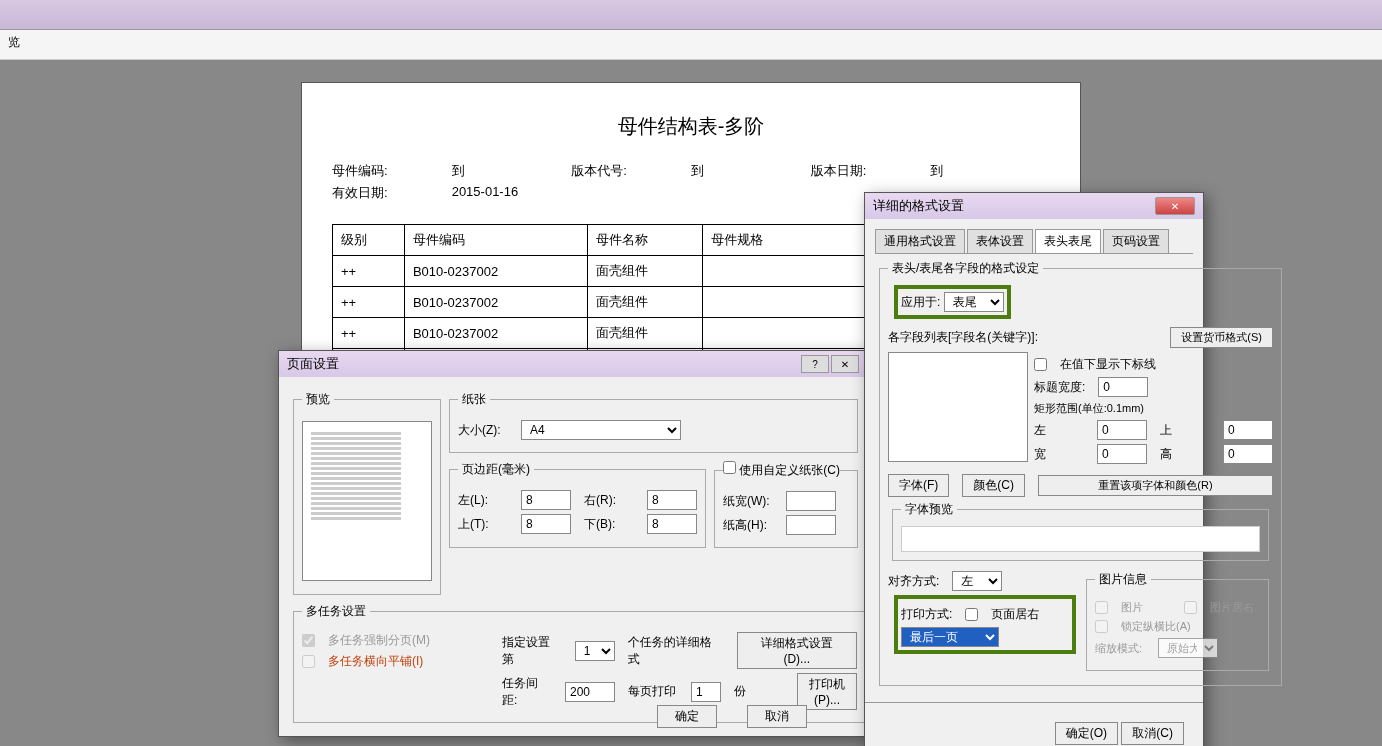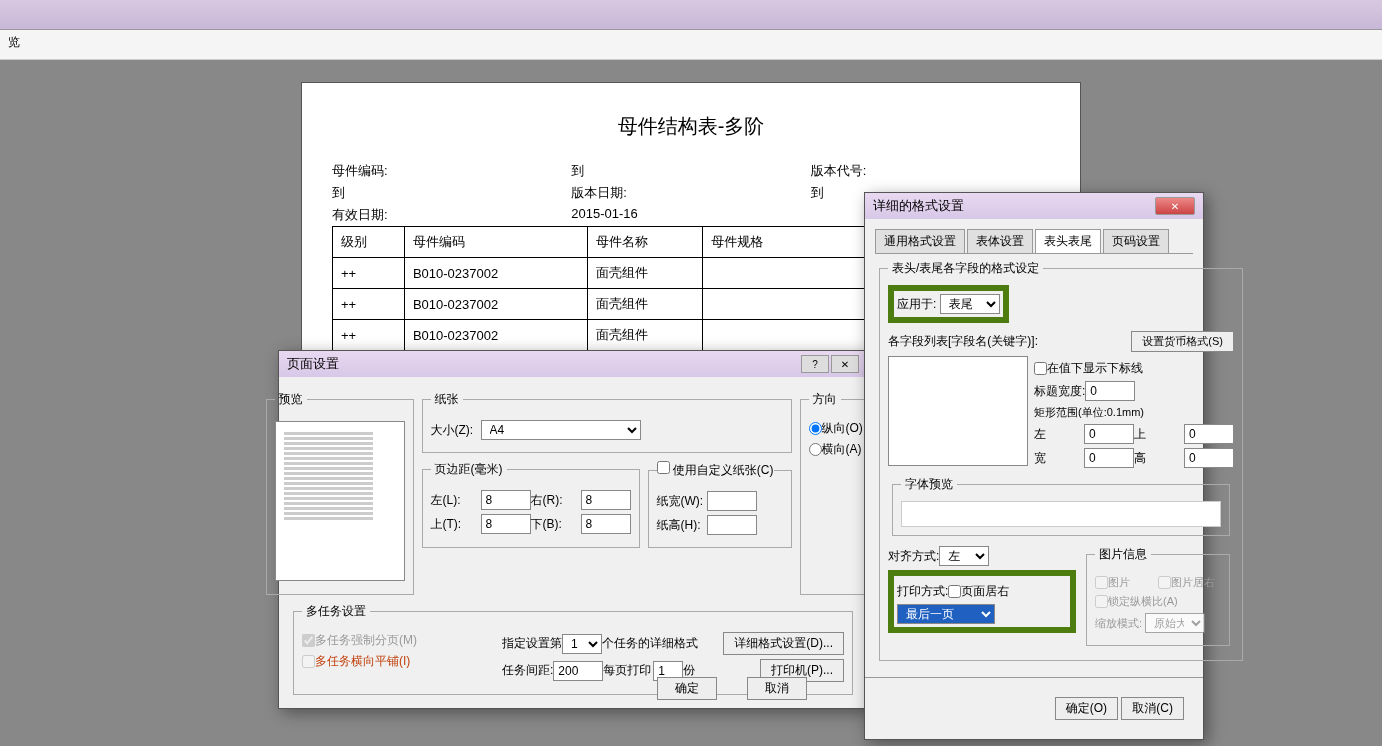--- a/index.html
+++ b/index.html
@@ -3,61 +3,61 @@
 <meta charset="utf-8">
 <style>
 * { box-sizing: border-box; margin: 0; padding: 0; font-family: "Microsoft YaHei", SimSun, sans-serif; }
 body { background: #888; width: 1382px; height: 746px; overflow: hidden; position: relative; font-size: 12px; }
 .topbar { background: linear-gradient(#d8c8e0, #c8b8d8); height: 30px; border-bottom: 1px solid #999; }
 .subbar { background: #f5f5f5; height: 30px; border-bottom: 1px solid #ccc; padding: 4px 8px; }
 
 .report-area { position: absolute; left: 20px; top: 62px; right: 20px; bottom: 0; background: #888; }
 .report-page { background: #fff; width: 780px; margin: 20px auto; border: 1px solid #555; padding: 20px 30px; position: relative; }
 .report-title { text-align: center; font-size: 20px; font-weight: normal; margin: 10px 0 20px; }
-.report-header { display: grid; grid-template-columns: 1fr 1fr 1fr; font-size: 13px; margin-bottom: 0; }
+.report-header { display: grid; grid-template-columns: 1fr 1fr 1fr 1fr 1fr 1fr; font-size: 13px; margin-bottom: 20px; }
 .report-header div { padding: 2px 0; }
 .report-table { width: 100%; border-collapse: collapse; }
 .report-table th, .report-table td { border: 1px solid #000; padding: 6px 8px; font-size: 13px; text-align: left; font-weight: normal; }
 .report-table th { text-align: left; }
 
 .dialog { position: absolute; background: #f0f0f0; border: 1px solid #555; box-shadow: 4px 4px 15px rgba(0,0,0,0.4); }
 .dialog-titlebar { background: linear-gradient(#e8d8f0, #d8c8e8); padding: 4px 8px; display: flex; justify-content: space-between; align-items: center; font-size: 13px; height: 26px; }
 .dialog-body { padding: 10px; }
 .titlebar-buttons { display: flex; gap: 2px; }
 .titlebar-btn { width: 28px; height: 18px; background: #ddd; border: 1px solid #999; font-size: 10px; display: flex; align-items: center; justify-content: center; cursor: pointer; }
 .close-btn { background: linear-gradient(#e88, #c44); color: #fff; border-radius: 2px; width: 40px; }
 
 
 #page-setup { left: 278px; top: 350px; width: 590px; }
 fieldset { border: 1px solid #aaa; padding: 8px; margin: 4px; font-size: 12px; }
 legend { padding: 0 4px; font-size: 12px; }
-.ps-row1 { display: flex; justify-content: center; }
+.ps-row1 { display: flex; }
 .ps-preview { width: 180px; }
 .preview-box { border: 1px solid #888; background: #fff; width: 130px; height: 160px; margin: 5px auto; padding: 8px; overflow: hidden; }
 .preview-box div { height: 3px; background: #ccc; margin: 2px 0; width: 80%; }
 .ps-paper { flex: 1; }
 .ps-orient { width: 110px; }
-.form-row { display: flex; align-items: center; margin: 4px 0; gap: 0; }
+.form-row { display: flex; align-items: center; margin: 4px 0; gap: 13px; }
 .form-row label { min-width: 50px; }
 select, input[type=text] { border: 1px solid #888; background: #fff; padding: 1px 4px; font-size: 12px; height: 20px; }
 input[type=text] { width: 50px; }
 select { height: 20px; }
 .btn { border: 1px solid #888; background: #eee; padding: 2px 10px; font-size: 12px; cursor: pointer; min-width: 60px; }
 .ps-multitask { display: flex; gap: 20px; }
 .ps-mt-left { width: 180px; }
 .ps-mt-right { flex: 1; }
 .note-red { color: #c00; font-size: 11px; margin-top: 6px; }
 .dialog-footer { text-align: center; padding: 8px; display: flex; justify-content: center; gap: 30px; }
 
 
 #format-dlg { left: 864px; top: 192px; width: 340px; }
 .tabs { display: flex; gap: 2px; border-bottom: 1px solid #999; margin-bottom: 6px; }
 .tab { padding: 3px 8px; border: 1px solid #999; border-bottom: none; background: #e0e0e0; font-size: 12px; cursor: pointer; }
 .tab.active { background: #fff; }
-.red-box { border: 6px solid #4d7c0f; padding: 3px; }
+.red-box { border: 4px solid #4d7c0f; padding: 3px; margin-left: 6px; }
 .hl-blue { background: #2060c0; color: #fff; }
 .fmt-footer { text-align: right; padding: 19px; border-top: 1px solid #999; }
 .fmt-body fieldset { margin-bottom: 6px; }
 .small-input { width: 40px; }
 </style>
 </head>
 <body>
 
 <div class="topbar"></div>
 <div class="subbar">
@@ -289,20 +289,25 @@
               <input type="text" class="small-input" value="0" style="">
           </div>
           <div class="form-row">
             <label>宽</label>
               <input type="text" class="small-input" value="0" style="">
             <label>高</label>
               <input type="text" class="small-input" value="0" style="">
           </div>
         </div>
       </div>
+      <div class="form-row" style="margin-top:6px">
+        <button class="btn">字体(F)</button>
+        <button class="btn">颜色(C)</button>
+        <button class="btn" style="flex:1;font-size:11px">重置该项字体和颜色(R)</button>
+      </div>
       <fieldset>
         <legend>字体预览</legend>
         <div style="height:26px;background:#fff;border:1px solid #ccc"></div>
       </fieldset>
 
       <div style="display:flex;gap:6px;margin-top:4px">
         <div style="flex:1">
           <div class="form-row">
             <label>对齐方式:</label>
             <select style="width:50px"><option>左</option></select>

